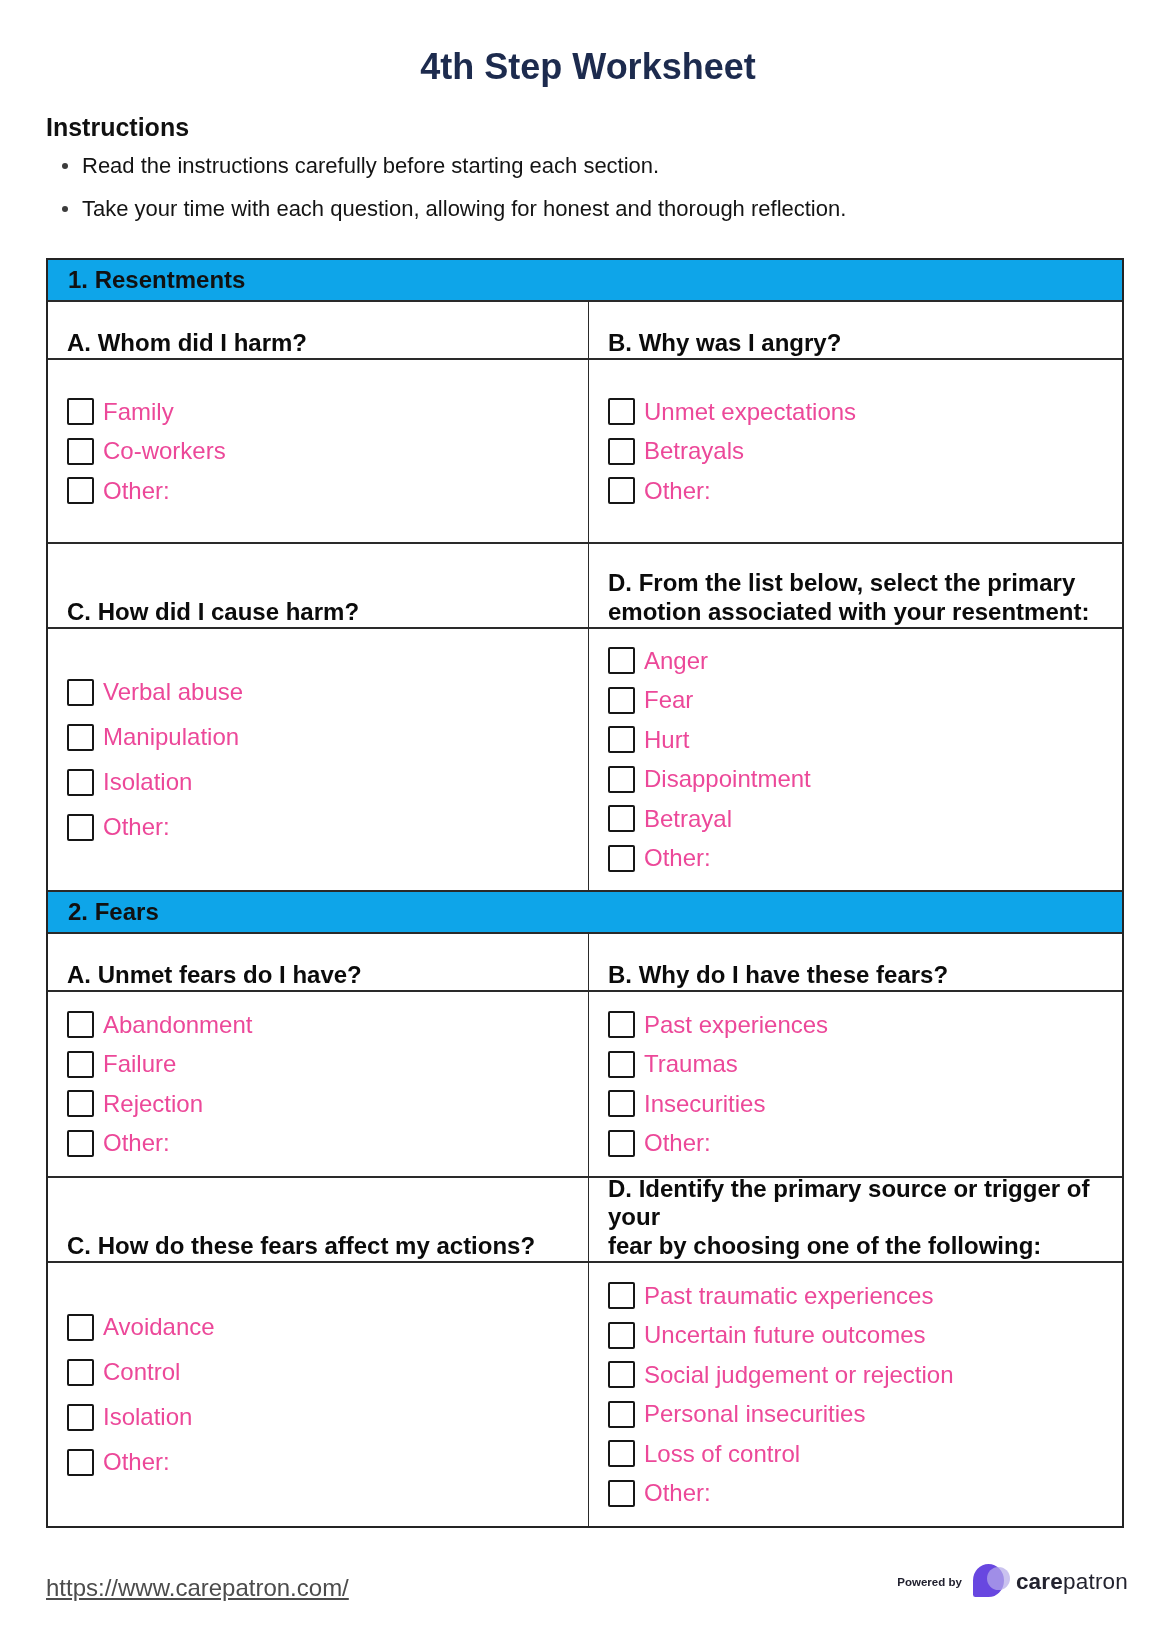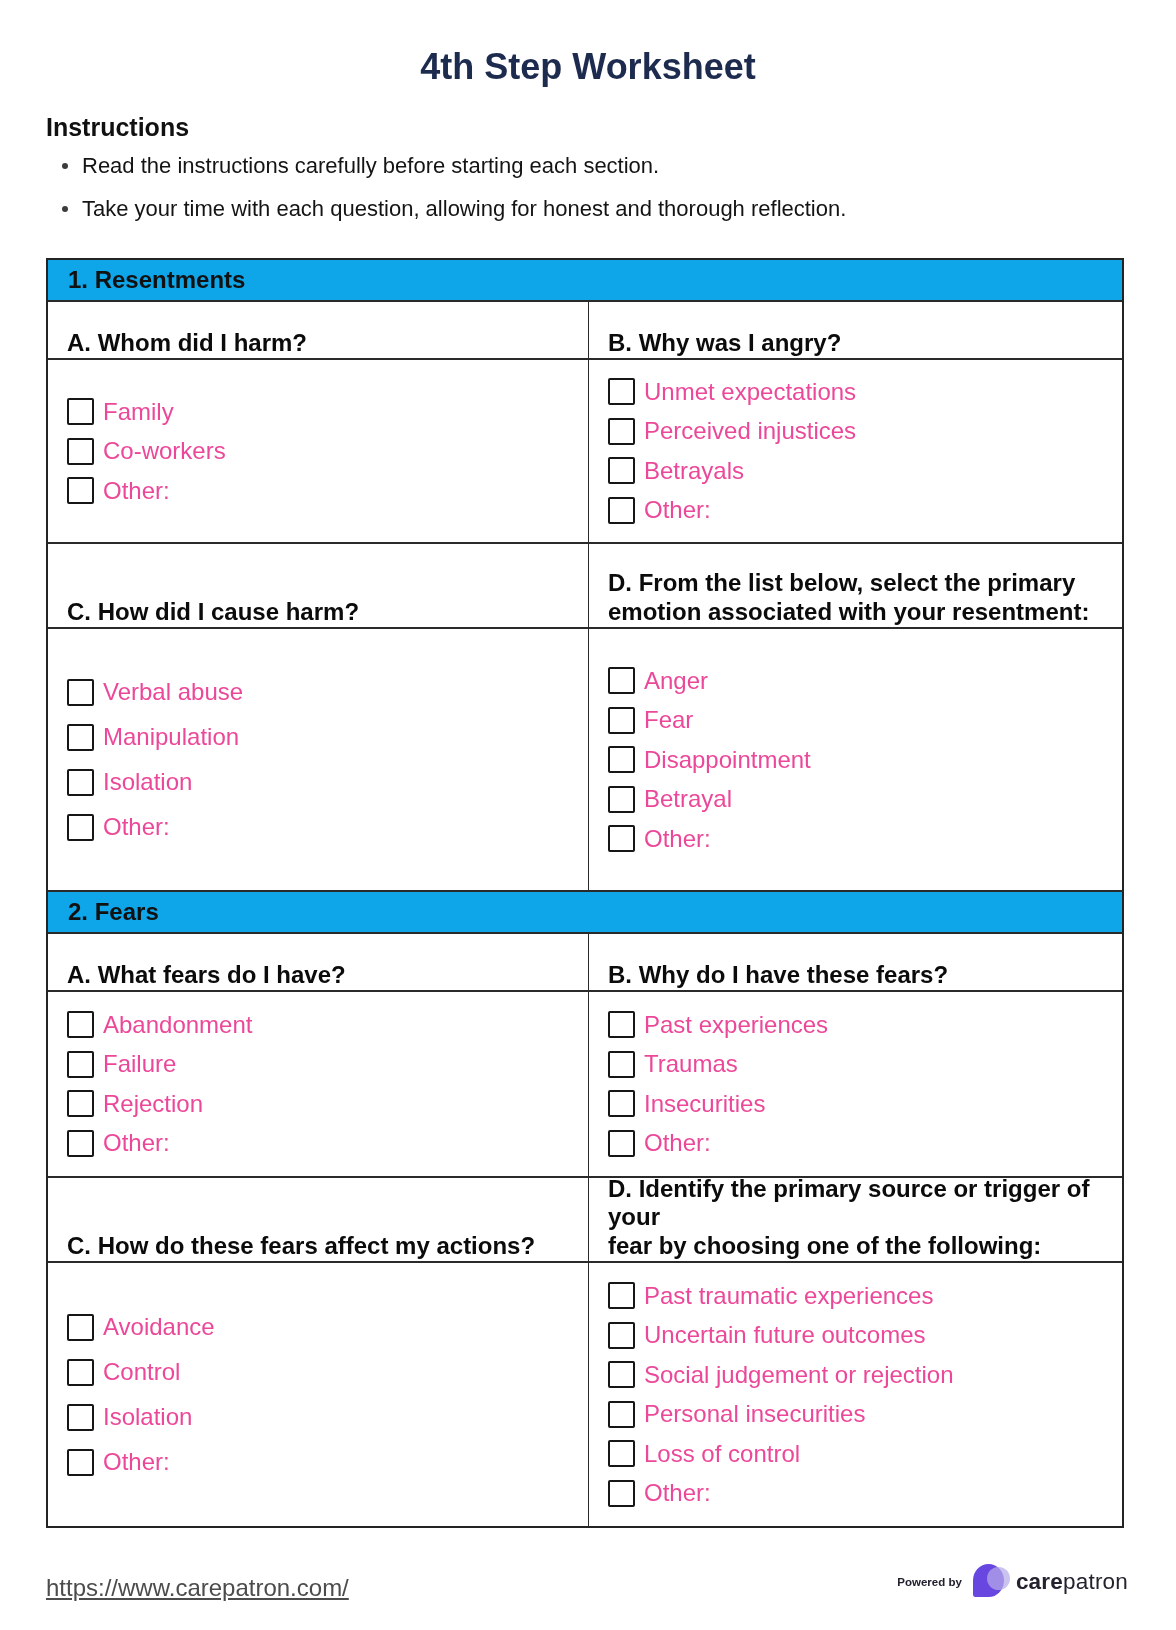--- a/index.html
+++ b/index.html
@@ -132,24 +132,20 @@
         </div>
       </div>
       <div class="cell right ccell">
         <div class="opts g12">
           <div class="opt">
             <span class="cb"></span>
             <span class="lbl">Unmet expectations</span>
           </div>
           <div class="opt">
             <span class="cb"></span>
-            <span class="lbl">Perceived injustices</span>
-          </div>
-          <div class="opt">
-            <span class="cb"></span>
             <span class="lbl">Betrayals</span>
           </div>
           <div class="opt">
             <span class="cb"></span>
             <span class="lbl">Other:</span>
           </div>
         </div>
       </div>
     </div>
 
@@ -189,41 +185,45 @@
           <div class="opt">
             <span class="cb"></span>
             <span class="lbl">Anger</span>
           </div>
           <div class="opt">
             <span class="cb"></span>
             <span class="lbl">Fear</span>
           </div>
           <div class="opt">
             <span class="cb"></span>
+            <span class="lbl">Hurt</span>
+          </div>
+          <div class="opt">
+            <span class="cb"></span>
             <span class="lbl">Disappointment</span>
           </div>
           <div class="opt">
             <span class="cb"></span>
             <span class="lbl">Betrayal</span>
           </div>
           <div class="opt">
             <span class="cb"></span>
             <span class="lbl">Other:</span>
           </div>
         </div>
       </div>
     </div>
 
     <div class="row band">
       <span>2. Fears</span>
     </div>
 
     <div class="row h58">
       <div class="cell left qcell">
-        <span class="qtext">A. What fears do I have?</span>
+        <span class="qtext">A. Unmet fears do I have?</span>
       </div>
       <div class="cell right qcell">
         <span class="qtext">B. Why do I have these fears?</span>
       </div>
     </div>
 
     <div class="row h186">
       <div class="cell left ccell">
         <div class="opts g12">
           <div class="opt">

